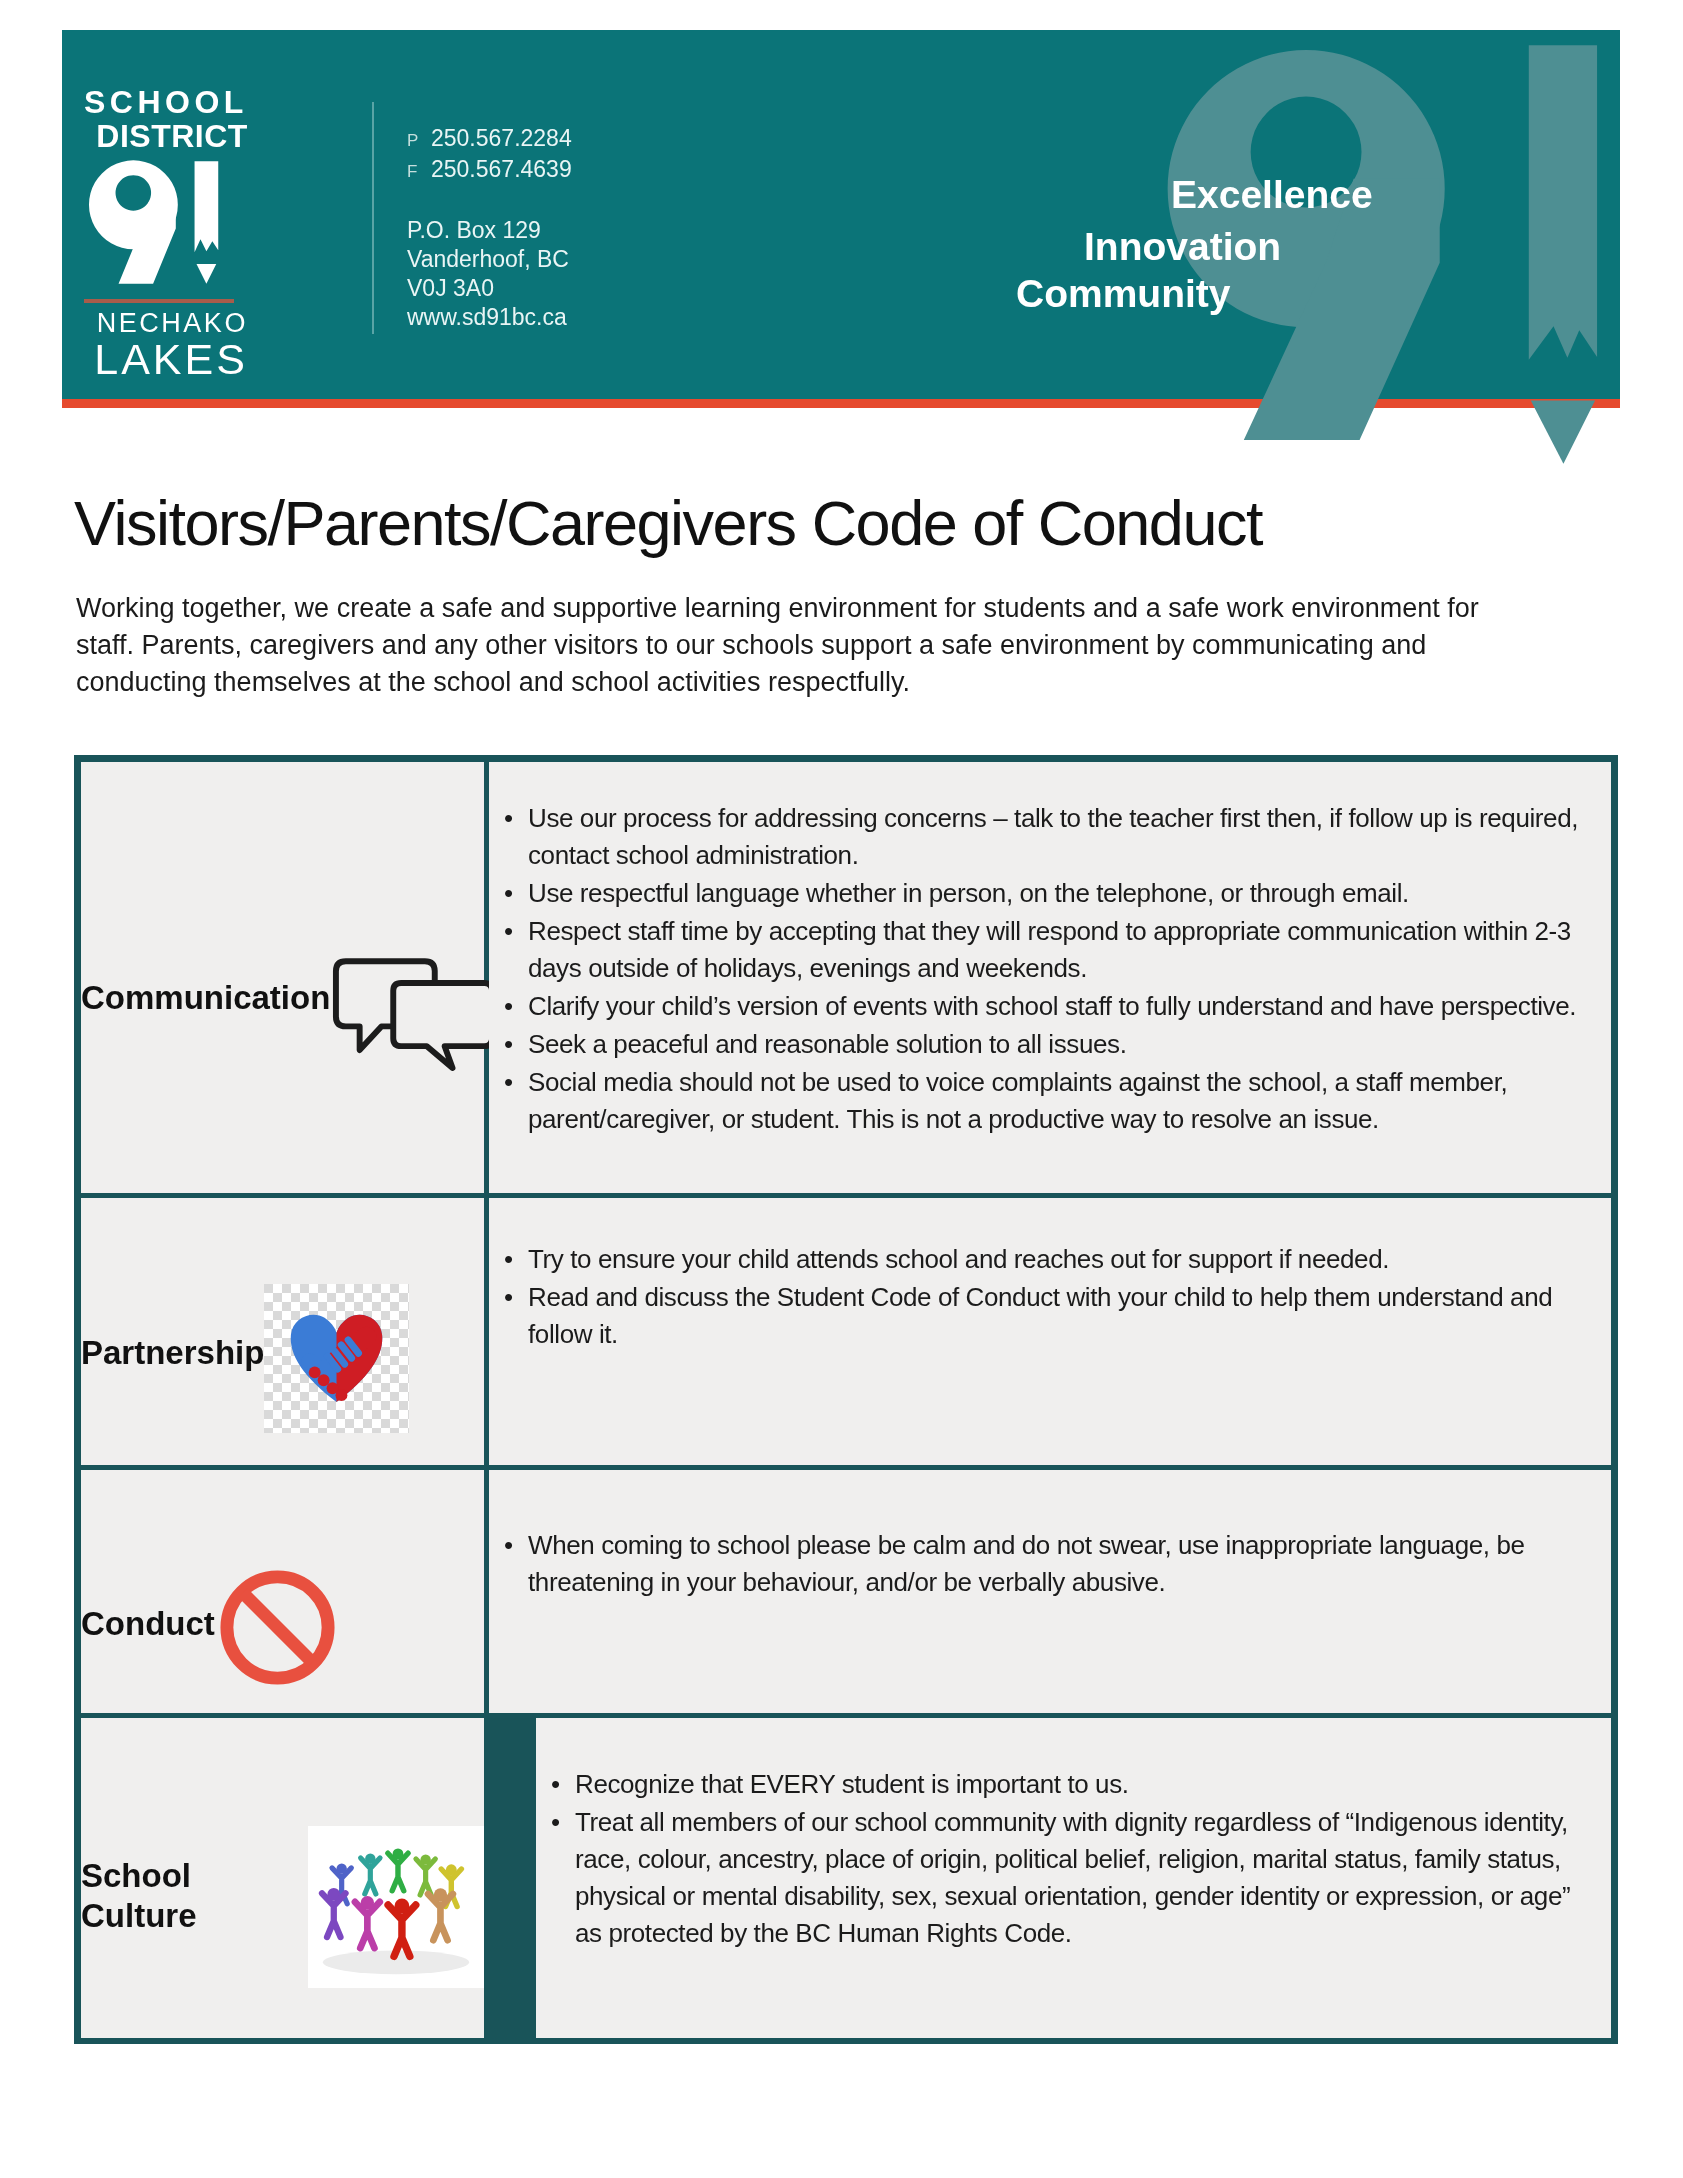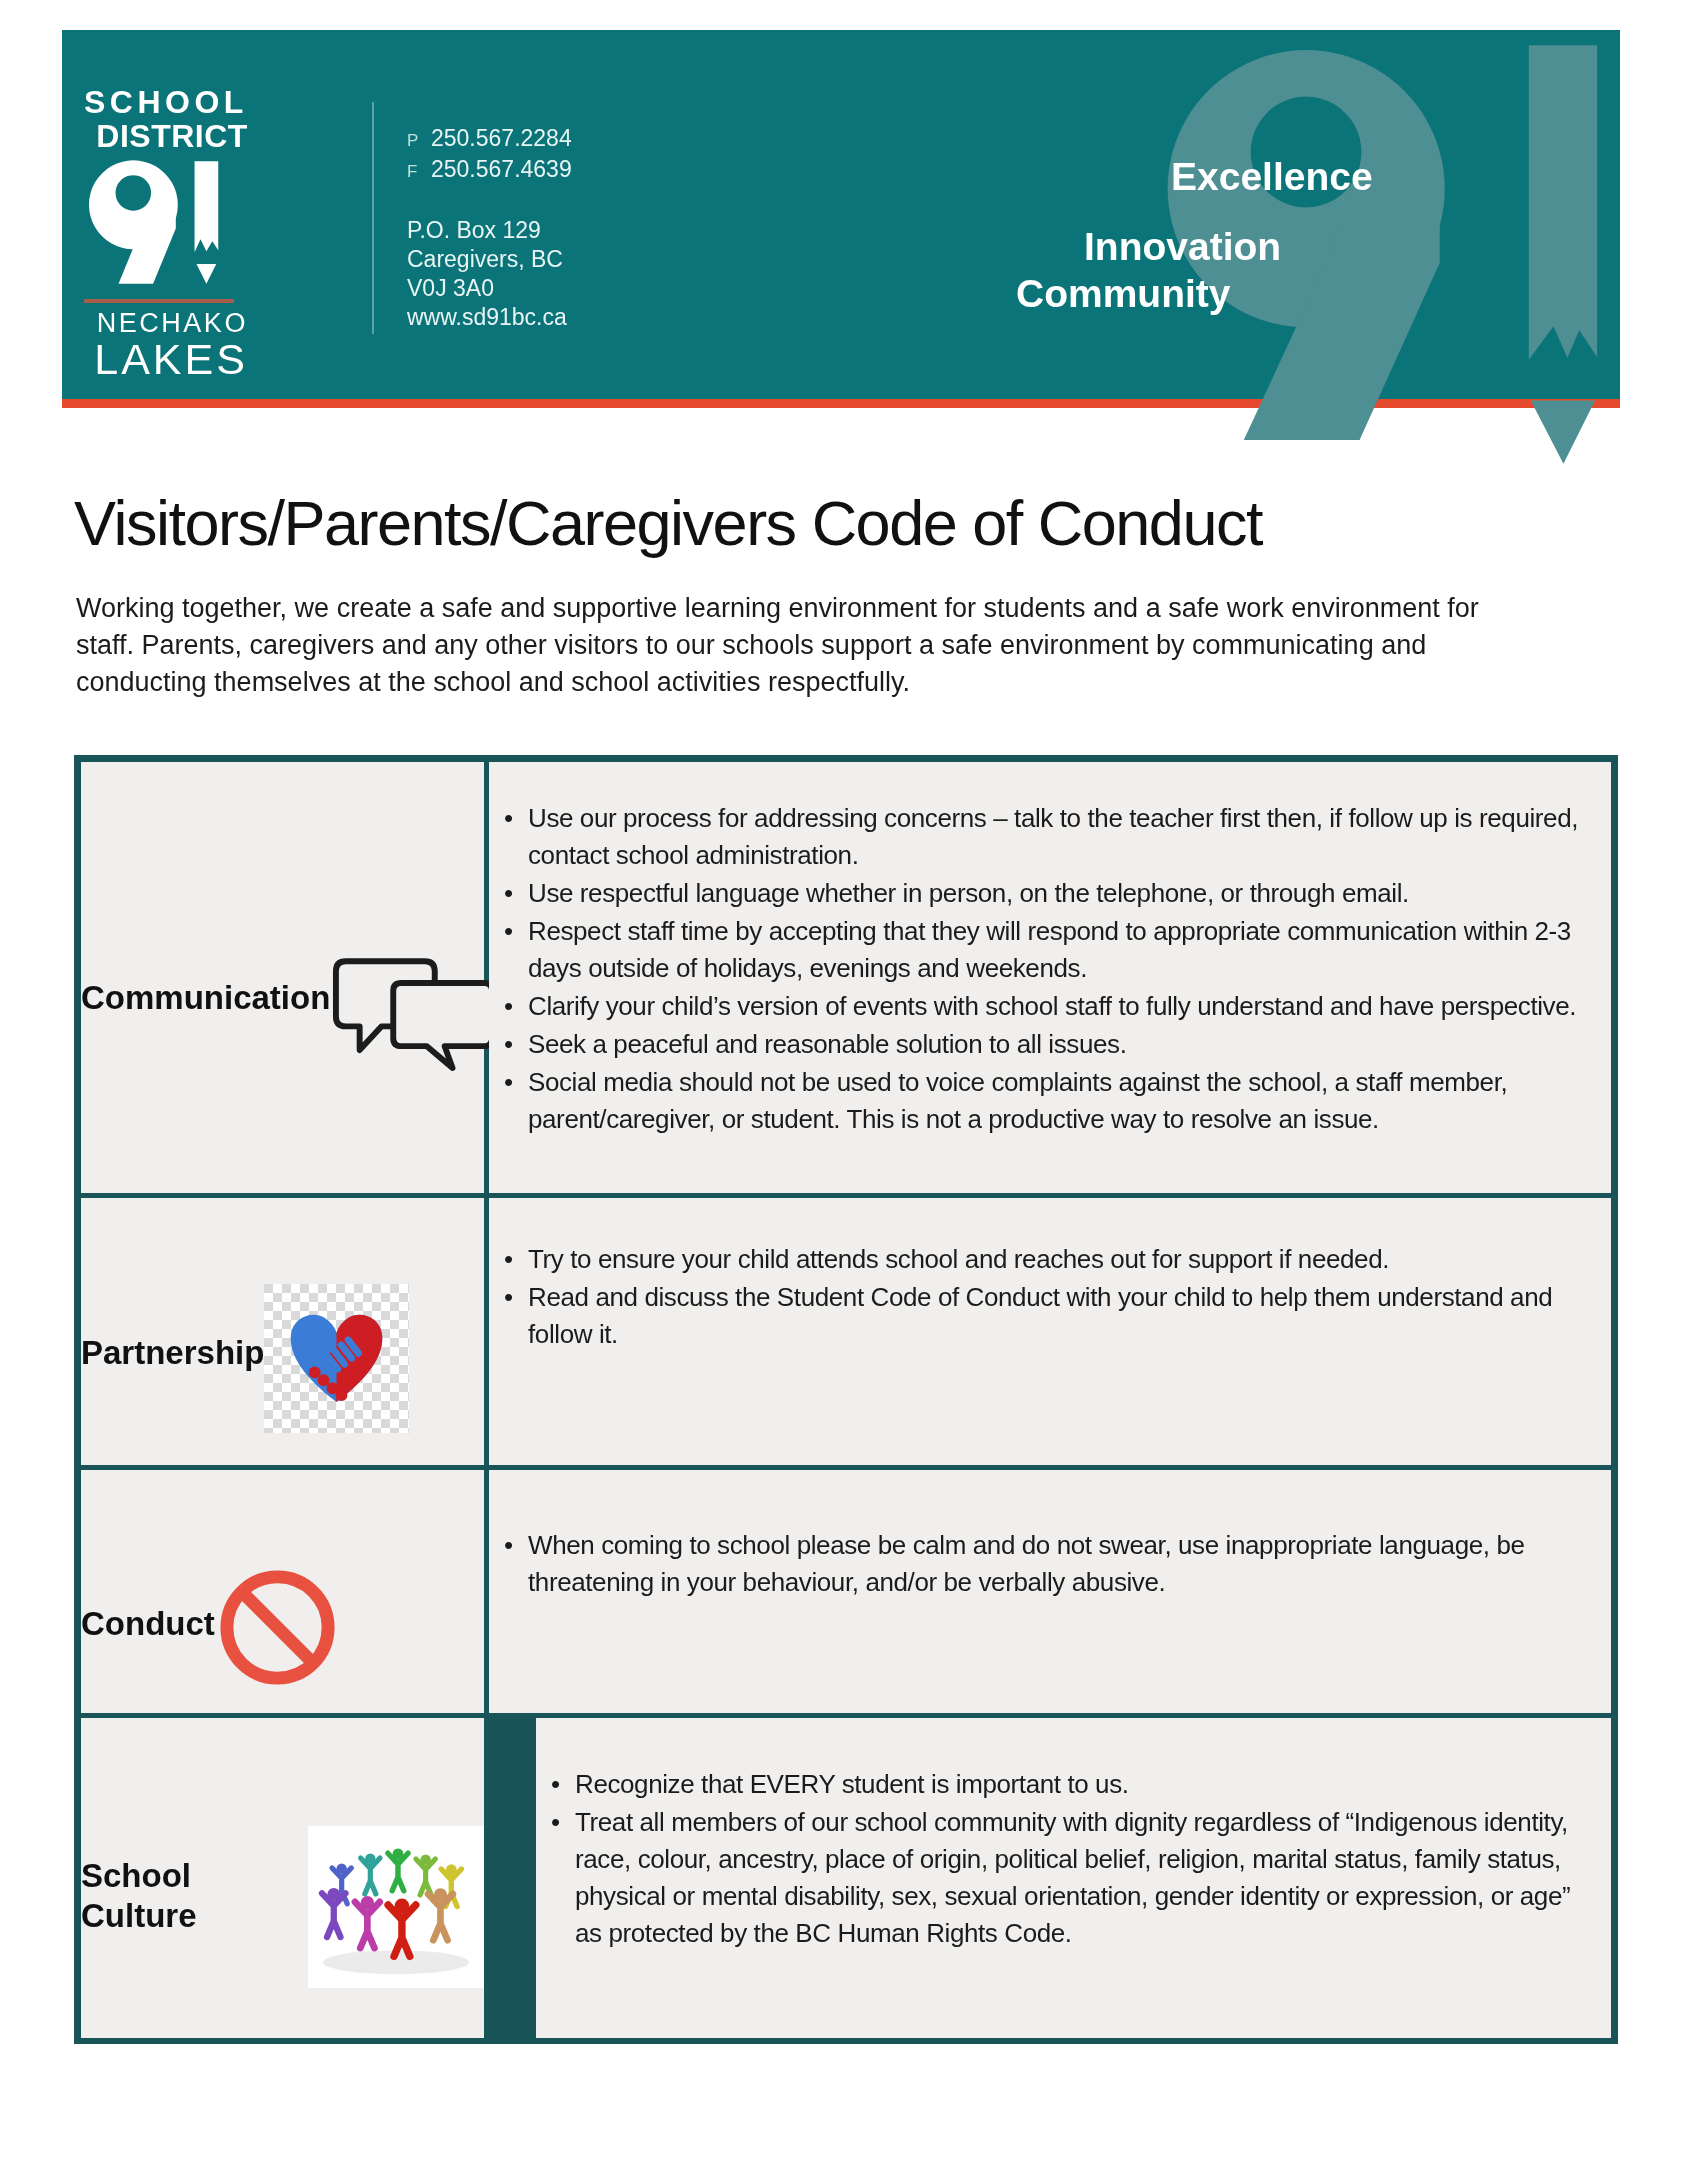--- a/index.html
+++ b/index.html
@@ -20,21 +20,21 @@
   .logo-r2{font-size:43px;font-weight:400;letter-spacing:3px;line-height:42px;}
 
   .vrule{position:absolute;left:310px;top:72px;width:2px;height:232px;background:rgba(222,242,242,0.38);z-index:3;}
 
   .contact{position:absolute;left:345px;top:94px;z-index:3;color:#e9f5f5;font-size:23px;}
   .contact .row{line-height:28px;}
   .contact .pf{display:inline-block;width:24px;font-size:17px;color:#c6dfde;}
   .address{margin-top:30px;line-height:29px;}
 
   .motto-line{position:absolute;z-index:3;color:#fff;font-size:39px;font-weight:700;line-height:1;}
-  .m1{left:1109px;top:127px;}
+  .m1{left:1109px;top:145px;}
   .m2{left:1022px;top:197px;}
   .m3{left:954px;top:244px;}
 
   
   .title{position:absolute;left:74px;top:487px;font-size:63px;font-weight:400;letter-spacing:-1.5px;color:#111;margin:0;}
   .intro{position:absolute;left:76px;top:590px;width:1431px;font-size:27px;line-height:37px;margin:0;}
 
   
   .ctable{position:absolute;left:74px;top:755px;width:1544px;height:1289px;box-sizing:border-box;
           border:7px solid var(--table-border,#195459);background:var(--table-border,#195459);}
@@ -86,21 +86,21 @@
       <div class="logo-r2">LAKES</div>
     </div>
 
     <div class="vrule"></div>
 
     <div class="contact">
       <div class="row"><span class="pf">P</span><span>250.567.2284</span></div>
       <div class="row"><span class="pf">F</span><span>250.567.4639</span></div>
       <div class="address">
         <div>P.O. Box 129</div>
-        <div>Caregivers, BC</div>
+        <div>Vanderhoof, BC</div>
         <div>V0J 3A0</div>
         <div>www.sd91bc.ca</div>
       </div>
     </div>
 
     <div class="motto-line m1">Excellence</div>
     <div class="motto-line m2">Innovation</div>
     <div class="motto-line m3">Community</div>
 
     <div class="stripe"></div>

